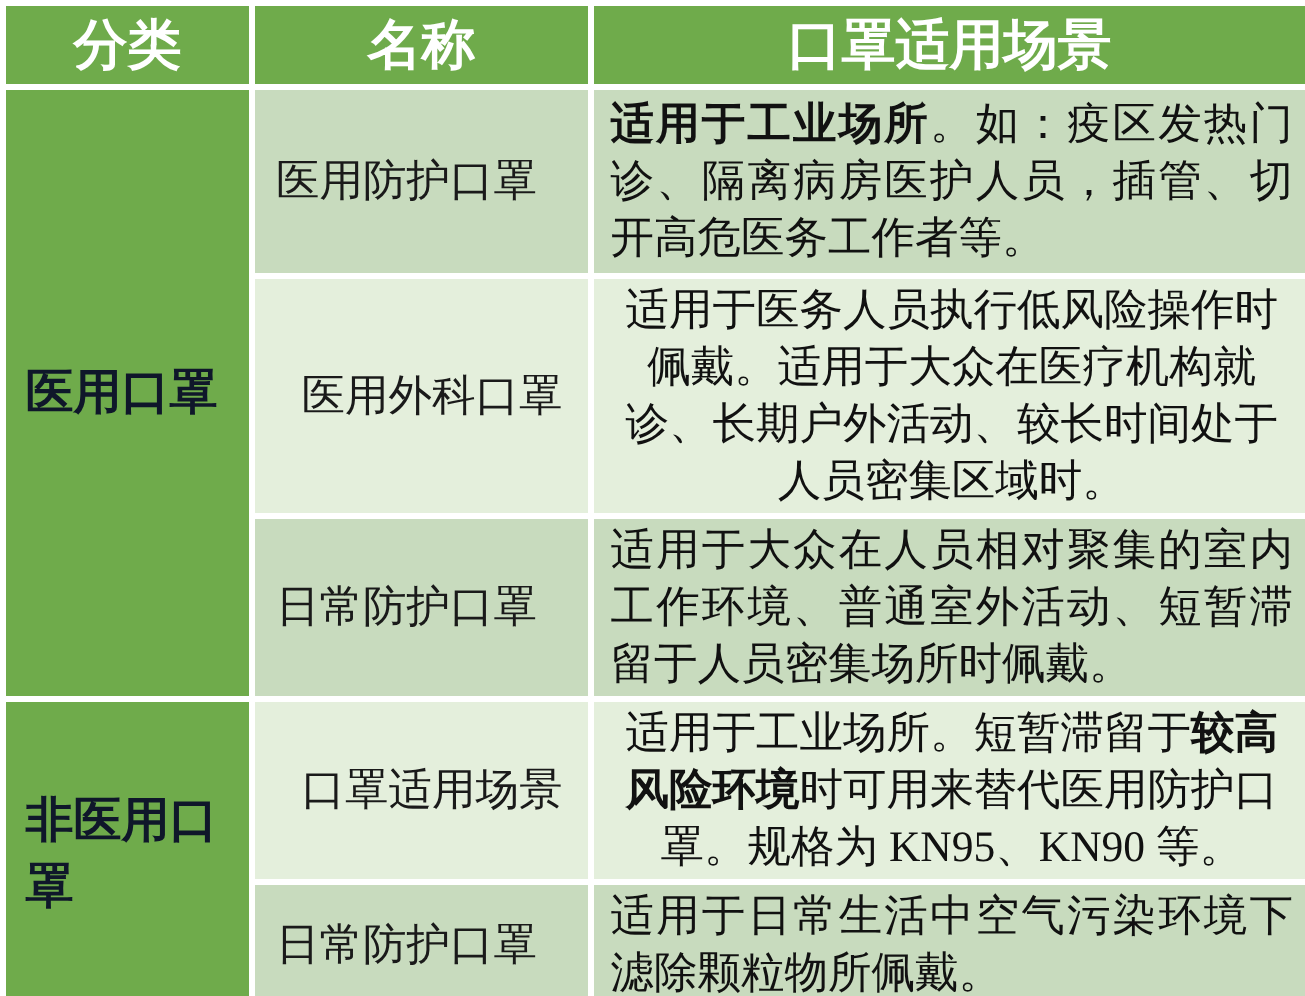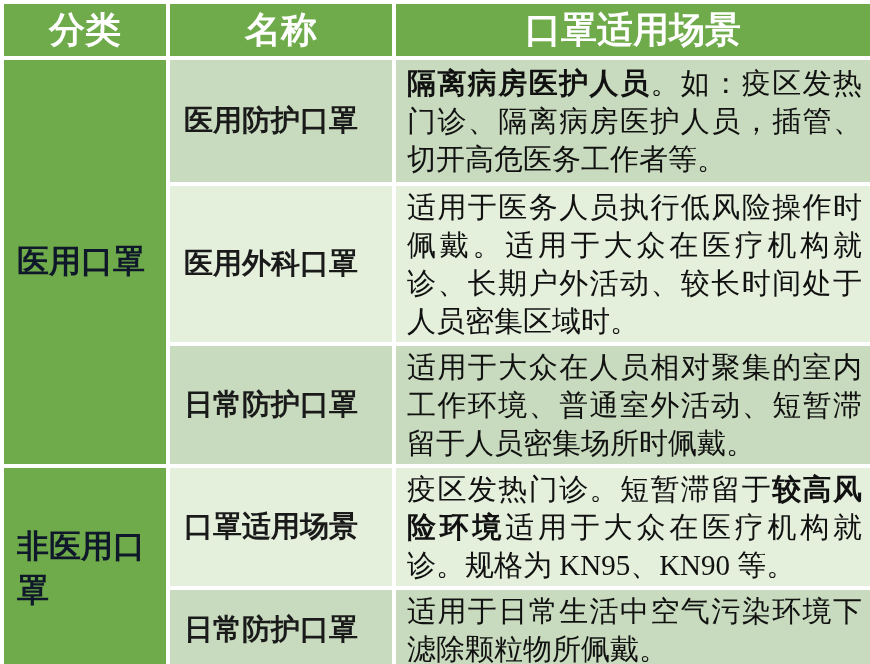--- a/index.html
+++ b/index.html
@@ -39,35 +39,35 @@
     color: #0f172a;
     font-family: "Liberation Sans", "DejaVu Sans", sans-serif;
     font-weight: bold;
     font-size: 32px;
     text-align: left;
     padding-left: 13px;
   }
   td.name {
     color: #1a1a1a;
     font-family: "Liberation Sans", "DejaVu Sans", sans-serif;
-    font-weight: bold;
+    font-weight: normal;
     font-size: 29px;
     text-align: left;
     padding-left: 14px;
   }
   td.desc {
     color: #111111;
     font-size: 29px;
     line-height: 38px;
     text-align: justify;
     padding: 2px 8px 2px 11px;
   }
   td.desc .b { font-weight: bold; }
   tr.r-dark td.name, tr.r-dark td.desc { background: #C8DBBE; }
-  tr.r-light td.name, tr.r-light td.desc { background: #E4EFDC; }
+  tr.r-light td.name, tr.r-light td.desc { background: #E4EFDC; text-align: center; }
   tr.row-1 { height: 126px; }
   tr.row-2 { height: 159px; }
   tr.row-3 { height: 108px; }
   tr.row-4 { height: 120px; }
   tr.row-5 { height: 77px; }
 </style>
 </head>
 <body>
 
 <table class="mask-table">
@@ -80,33 +80,33 @@
     <tr class="header-row">
       <th>分类</th>
       <th>名称</th>
       <th>口罩适用场景</th>
     </tr>
   </thead>
   <tbody>
     <tr class="row-1 r-dark">
       <td class="cat" rowspan="3">医用口罩</td>
       <td class="name">医用防护口罩</td>
-      <td class="desc"><span class="b">隔离病房医护人员</span><span>。如：疫区发热门诊、隔离病房医护人员，插管、切开高危医务工作者等。</span></td>
+      <td class="desc"><span class="b">适用于工业场所</span><span>。如：疫区发热门诊、隔离病房医护人员，插管、切开高危医务工作者等。</span></td>
     </tr>
     <tr class="row-2 r-light">
       <td class="name">医用外科口罩</td>
       <td class="desc"><span>适用于医务人员执行低风险操作时佩戴。适用于大众在医疗机构就诊、长期户外活动、较长时间处于人员密集区域时。</span></td>
     </tr>
     <tr class="row-3 r-dark">
       <td class="name">日常防护口罩</td>
       <td class="desc"><span>适用于大众在人员相对聚集的室内工作环境、普通室外活动、短暂滞留于人员密集场所时佩戴。</span></td>
     </tr>
     <tr class="row-4 r-light">
       <td class="cat" rowspan="2">非医用口罩</td>
       <td class="name">口罩适用场景</td>
-      <td class="desc"><span>疫区发热门诊。短暂滞留于</span><span class="b">较高风险环境</span><span>适用于大众在医疗机构就诊。规格为 KN95、KN90 等。</span></td>
+      <td class="desc"><span>适用于工业场所。短暂滞留于</span><span class="b">较高风险环境</span><span>时可用来替代医用防护口罩。规格为 KN95、KN90 等。</span></td>
     </tr>
     <tr class="row-5 r-dark">
       <td class="name">日常防护口罩</td>
       <td class="desc"><span>适用于日常生活中空气污染环境下滤除颗粒物所佩戴。</span></td>
     </tr>
   </tbody>
 </table>
 
 </body></html>

